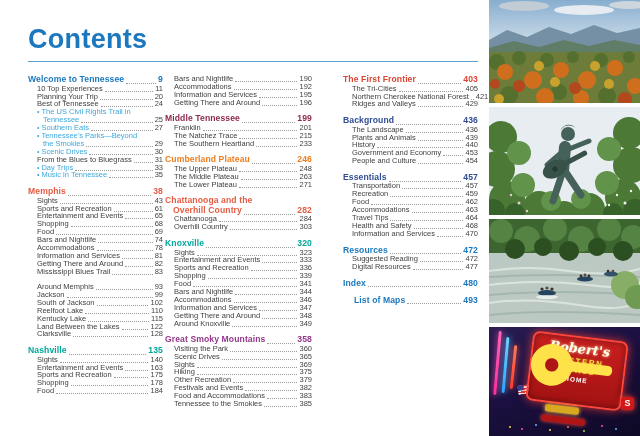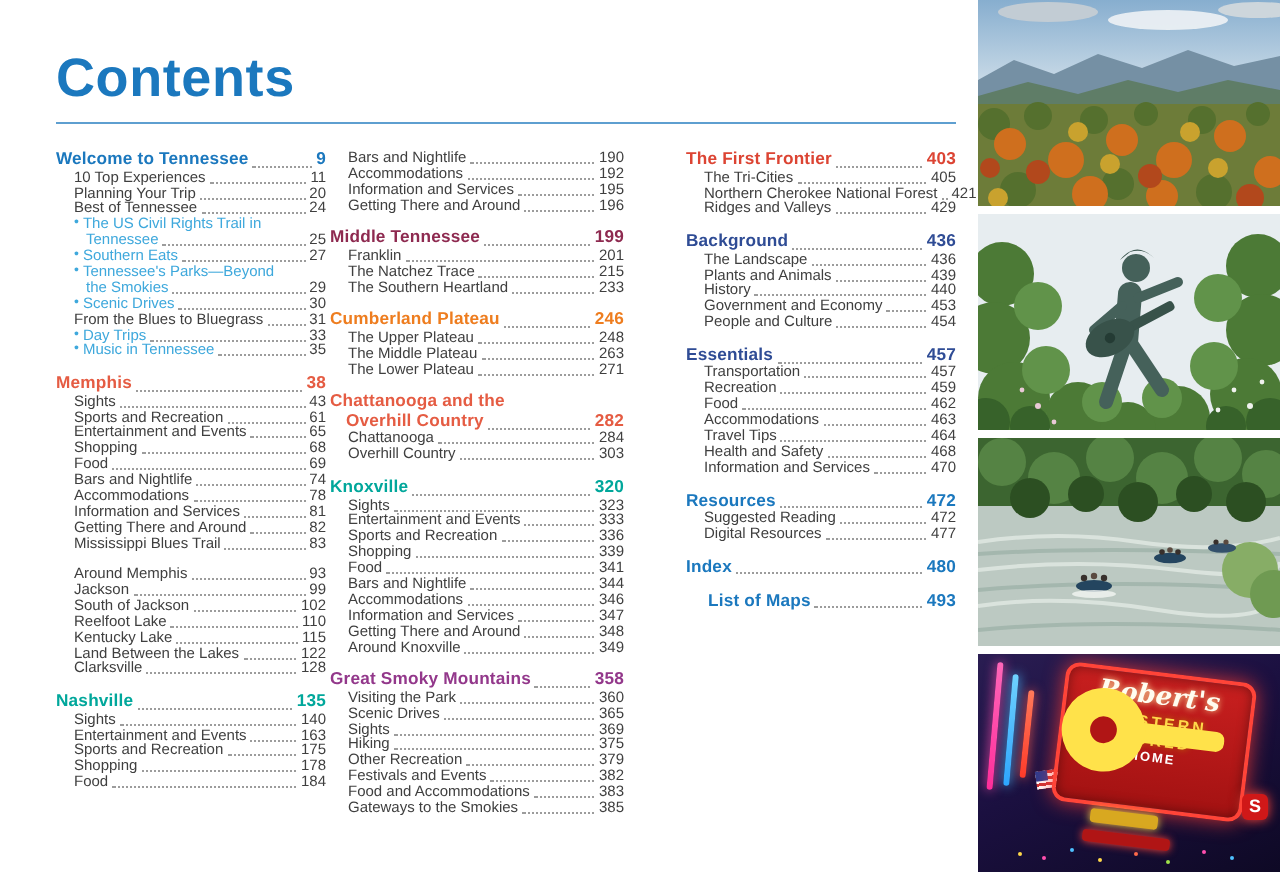--- a/index.html
+++ b/index.html
@@ -441,21 +441,21 @@
               <span class="lbl">Festivals and Events</span>
               <span class="dots"></span>
               <span class="pg">382</span>
             </div>
             <div class="row item i1">
               <span class="lbl">Food and Accommodations</span>
               <span class="dots"></span>
               <span class="pg">383</span>
             </div>
             <div class="row item i1">
-              <span class="lbl">Gateways to the Smokies</span>
+              <span class="lbl">Tennessee to the Smokies</span>
               <span class="dots"></span>
               <span class="pg">385</span>
             </div>
           </div>
         </div>
         <div class="toc-column col3">
           <div class="toc-section first">
             <div class="row header">
               <span class="lbl" style="color: rgb(220, 68, 51);">The First Frontier</span>
               <span class="dots"></span>

